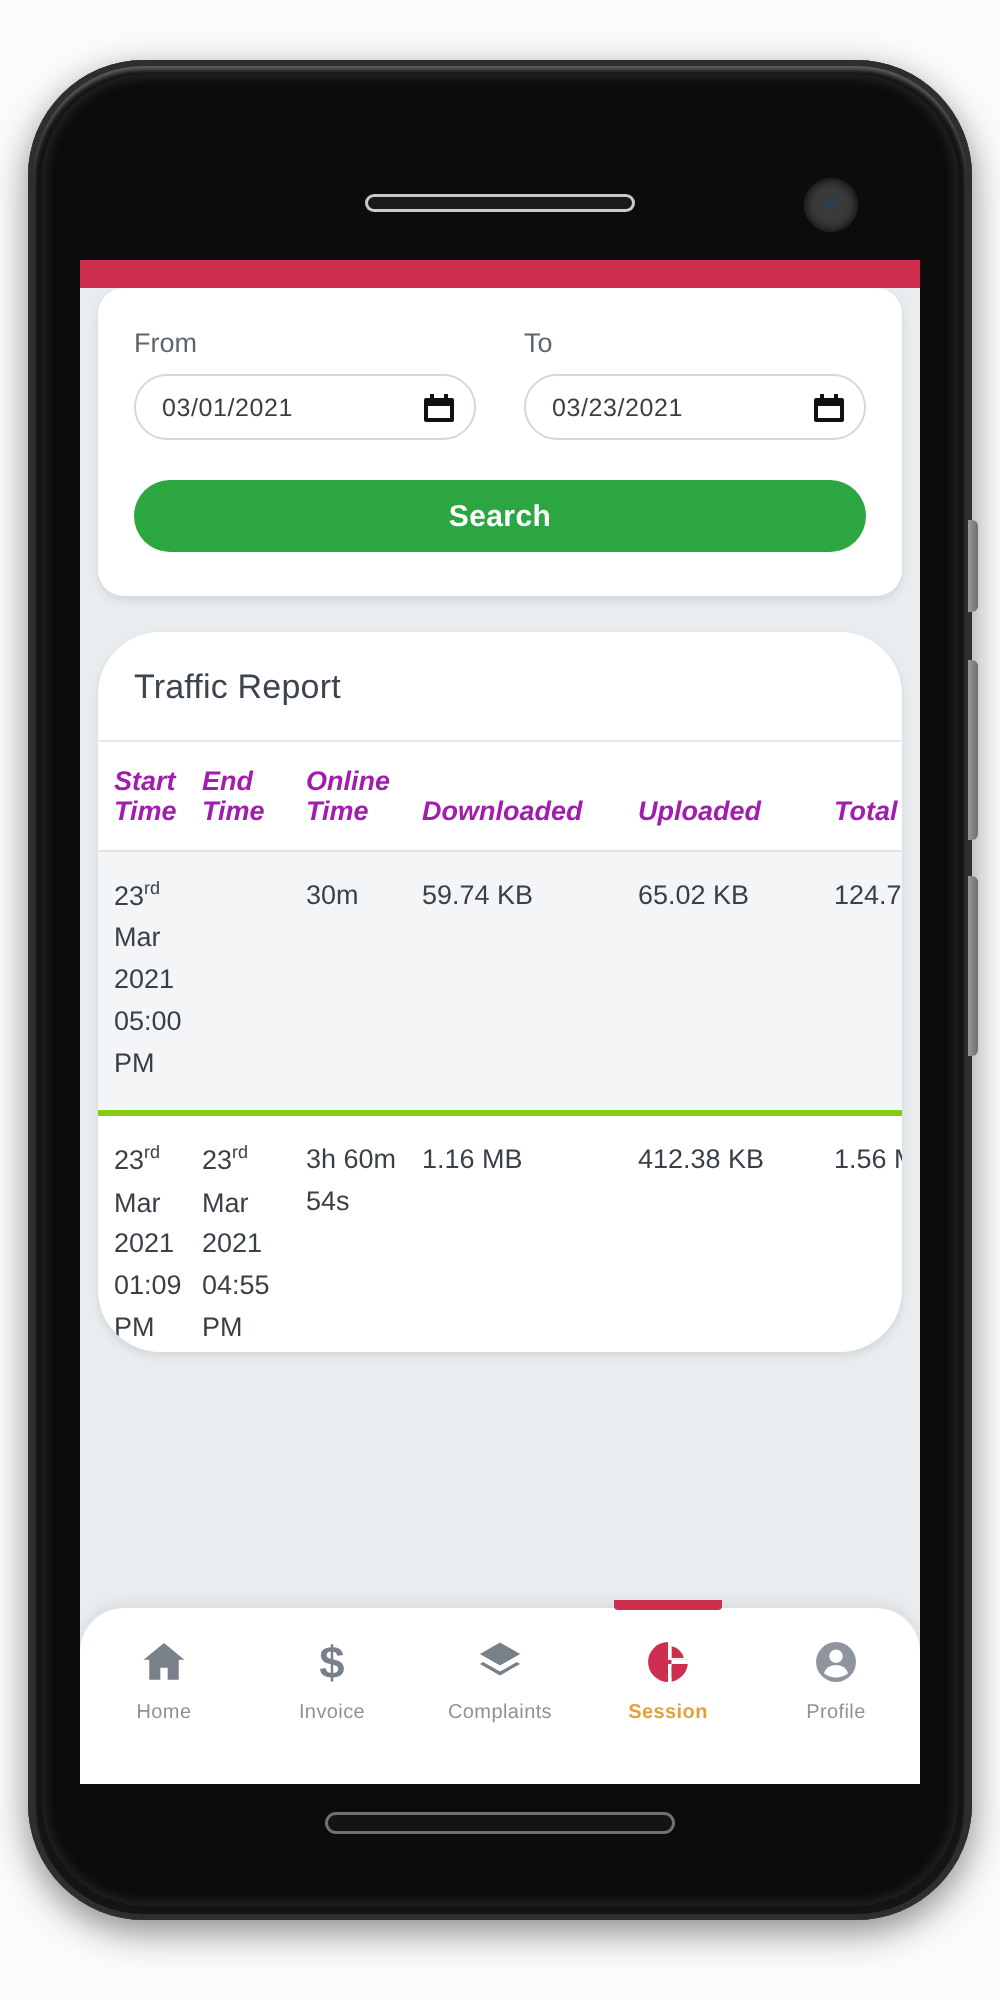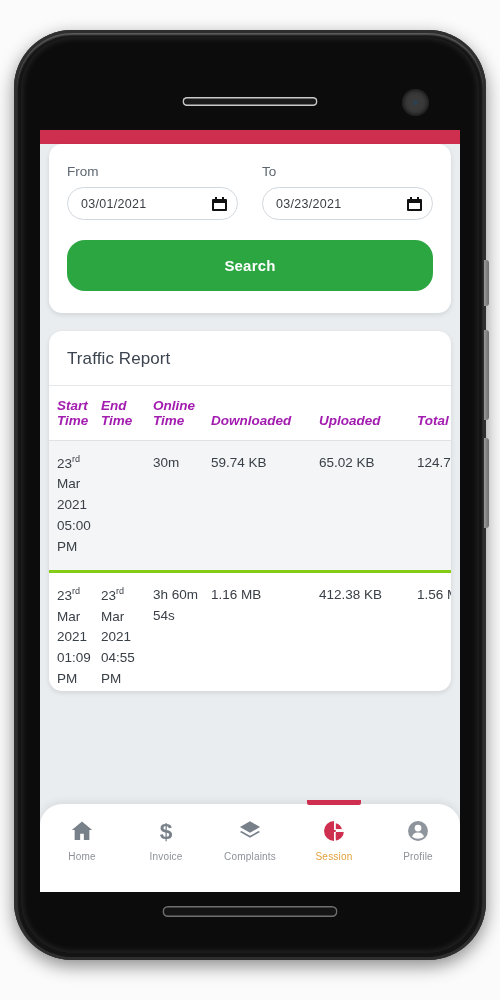--- a/index.html
+++ b/index.html
@@ -179,37 +179,38 @@
   .cal-ico .t1, .cal-ico .t2 {
     position: absolute; top: 0;
     width: 2px; height: 3px; background: #111;
   }
   .cal-ico .t1 { left: 3px; }
   .cal-ico .t2 { right: 3px; }
 
   .search-btn {
     margin-top: 20px;
     width: 100%;
-    height: 51px;
+    height: 36px;
     border: none;
     border-radius: 18px;
     background: #2ca641;
     color: #fff;
     font-size: 15px;
     font-weight: bold;
     font-family: "Liberation Sans", sans-serif;
     cursor: pointer;
     letter-spacing: .2px;
   }
 
   
   .card.report-card {
     margin-top: 18px;
     overflow: hidden;
     height: 360px;
+    border-radius: 31px;
   }
   .report-title {
     font-size: 17px;
     color: #3c4450;
     padding: 18px 18px 16px;
     border-bottom: 1px solid #e6e9ec;
     letter-spacing: .1px;
   }
   .table-clip { overflow: hidden; }
   table.traffic {
@@ -276,21 +277,21 @@
     transform: translateX(-50%);
     width: 54px; height: 5px;
     background: #ce2f4e;
     border-radius: 0 0 2px 2px;
   }
   .navitem .lbl {
     font-size: 10px;
     color: #8d9299;
     letter-spacing: .2px;
   }
-  .navitem.active .lbl { color: #e2a13c; font-weight: normal; }
+  .navitem.active .lbl { color: #e2a13c; font-weight: bold; }
   .navico { width: 26px; height: 26px; display: block; }
 </style>
 </head>
 <body>
 
 <div class="stage">
   <div class="phone">
     <div class="phone-inner-bevel"></div>
     <div class="speaker"></div>
     <div class="camera"></div>

